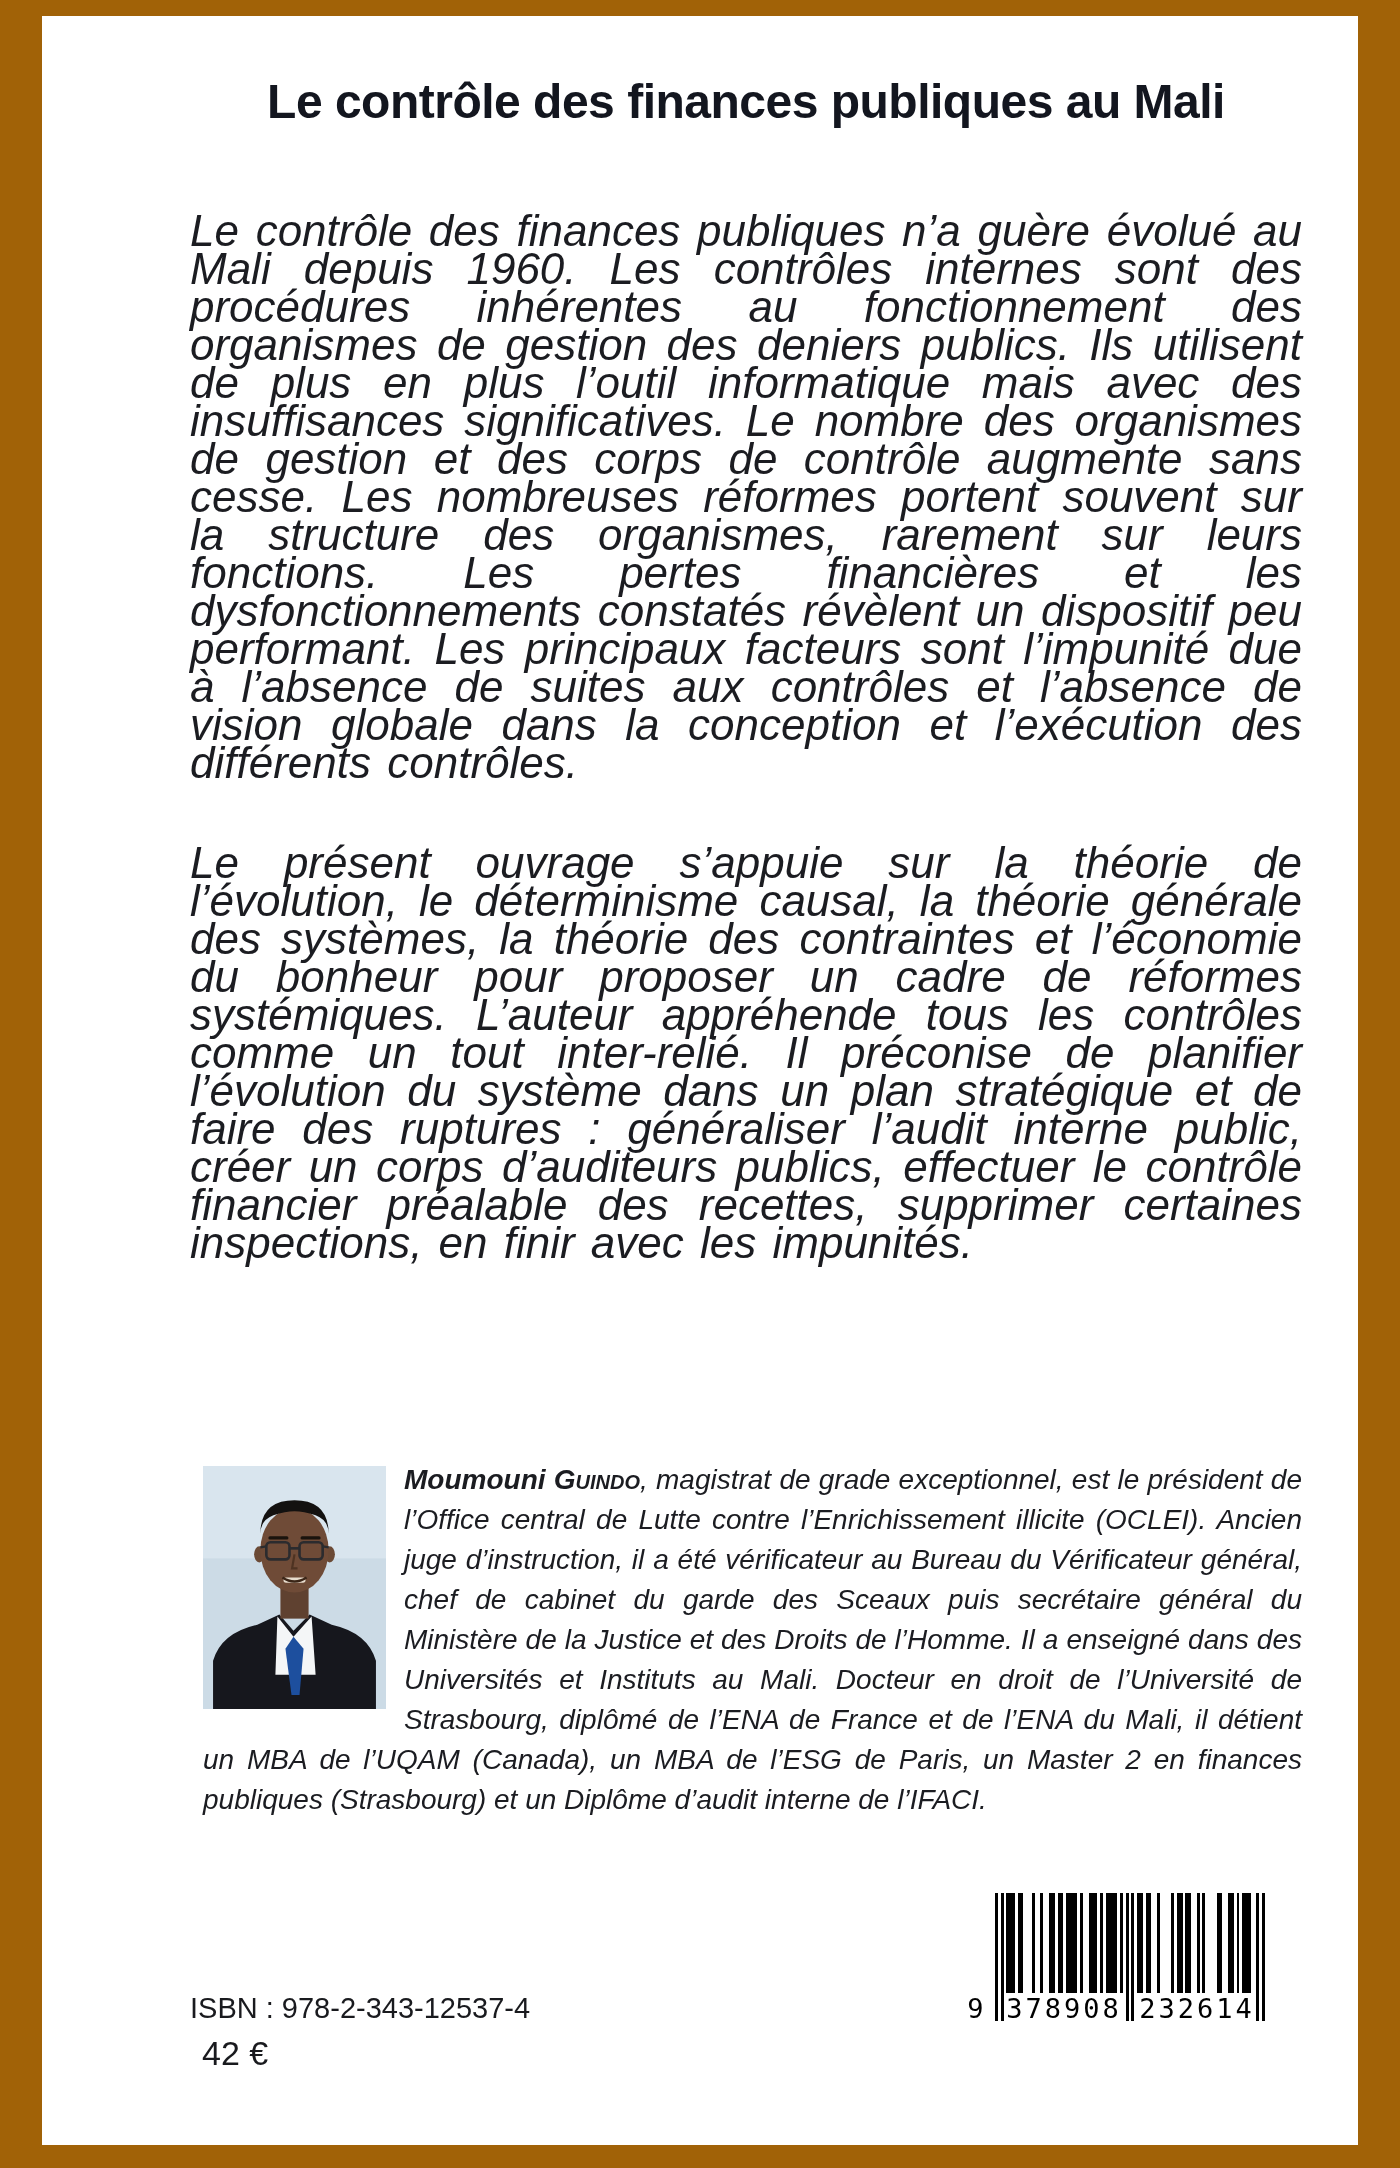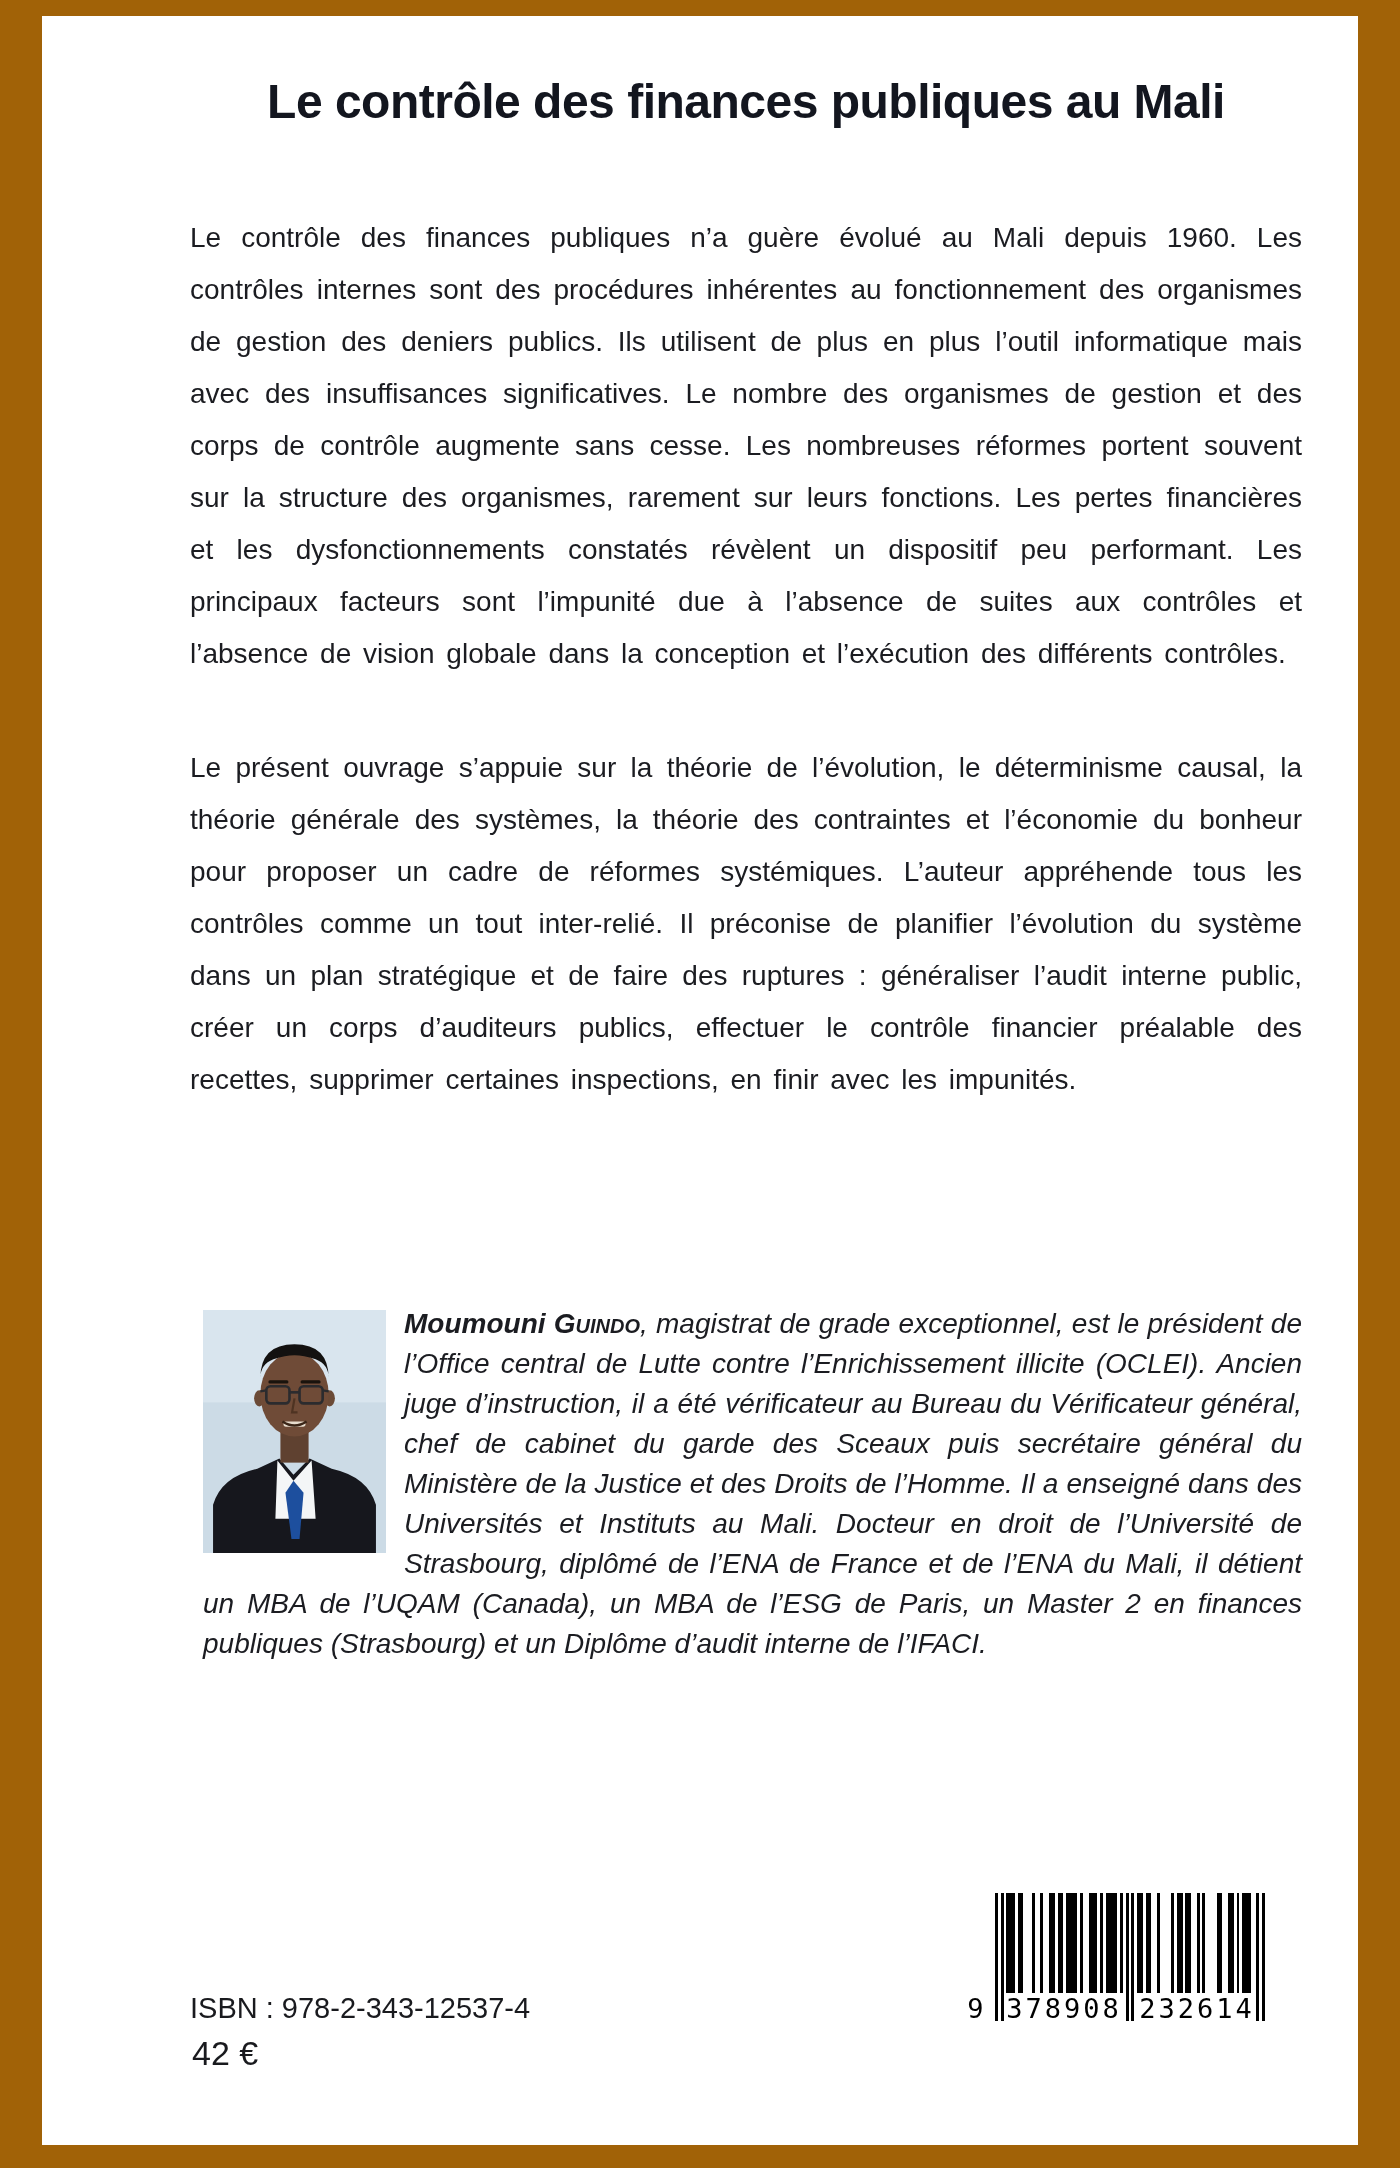--- a/index.html
+++ b/index.html
@@ -23,25 +23,26 @@
     font-size: 48px;
     font-weight: 700;
     letter-spacing: -0.5px;
     text-align: center;
     color: #13161f;
     line-height: 56px;
   }
   .body-par {
     margin: 0;
     color: #1b1c21;
-    font-size: 28px;
-    line-height: 52px;
+    font-size: 44px;
+    line-height: 38px;
     text-align: justify;
     word-spacing: 4px;
     hyphens: none;
+    font-style: italic;
   }
   .par1 { margin-top: 82px; }
   .par2 { margin-top: 62px; }
   .bio {
     margin-top: 198px;
     color: #1b1c21;
     font-size: 28px;
     line-height: 40px;
     font-style: italic;
     text-align: justify;
@@ -59,21 +60,21 @@
   .bio-name { font-weight: 700; }
   .smallcaps { font-variant: small-caps; }
   .isbn {
     position: absolute;
     left: 190px; top: 1992px;
     font-size: 29px;
     color: #191a1e;
   }
   .price {
     position: absolute;
-    left: 192px; top: 2034px;
+    left: 202px; top: 2034px;
     font-size: 34px;
     color: #191a1e;
   }
   .barcode {
     position: absolute;
     left: 995px; top: 1893px;
     width: 270px; height: 130px;
     background: #ffffff;
   }
   .barcode svg { position: absolute; top: 0; left: 0; fill: #000; }

